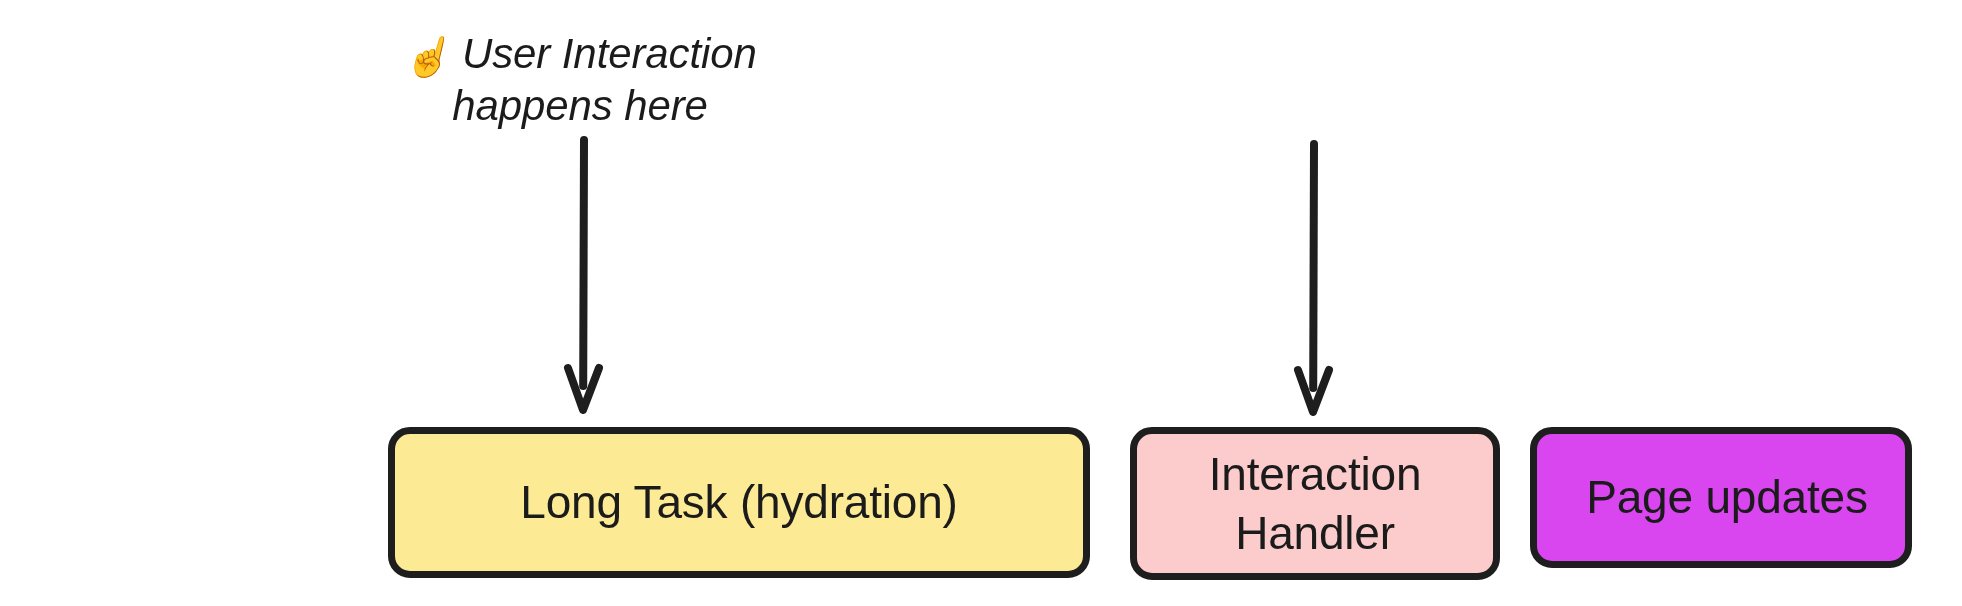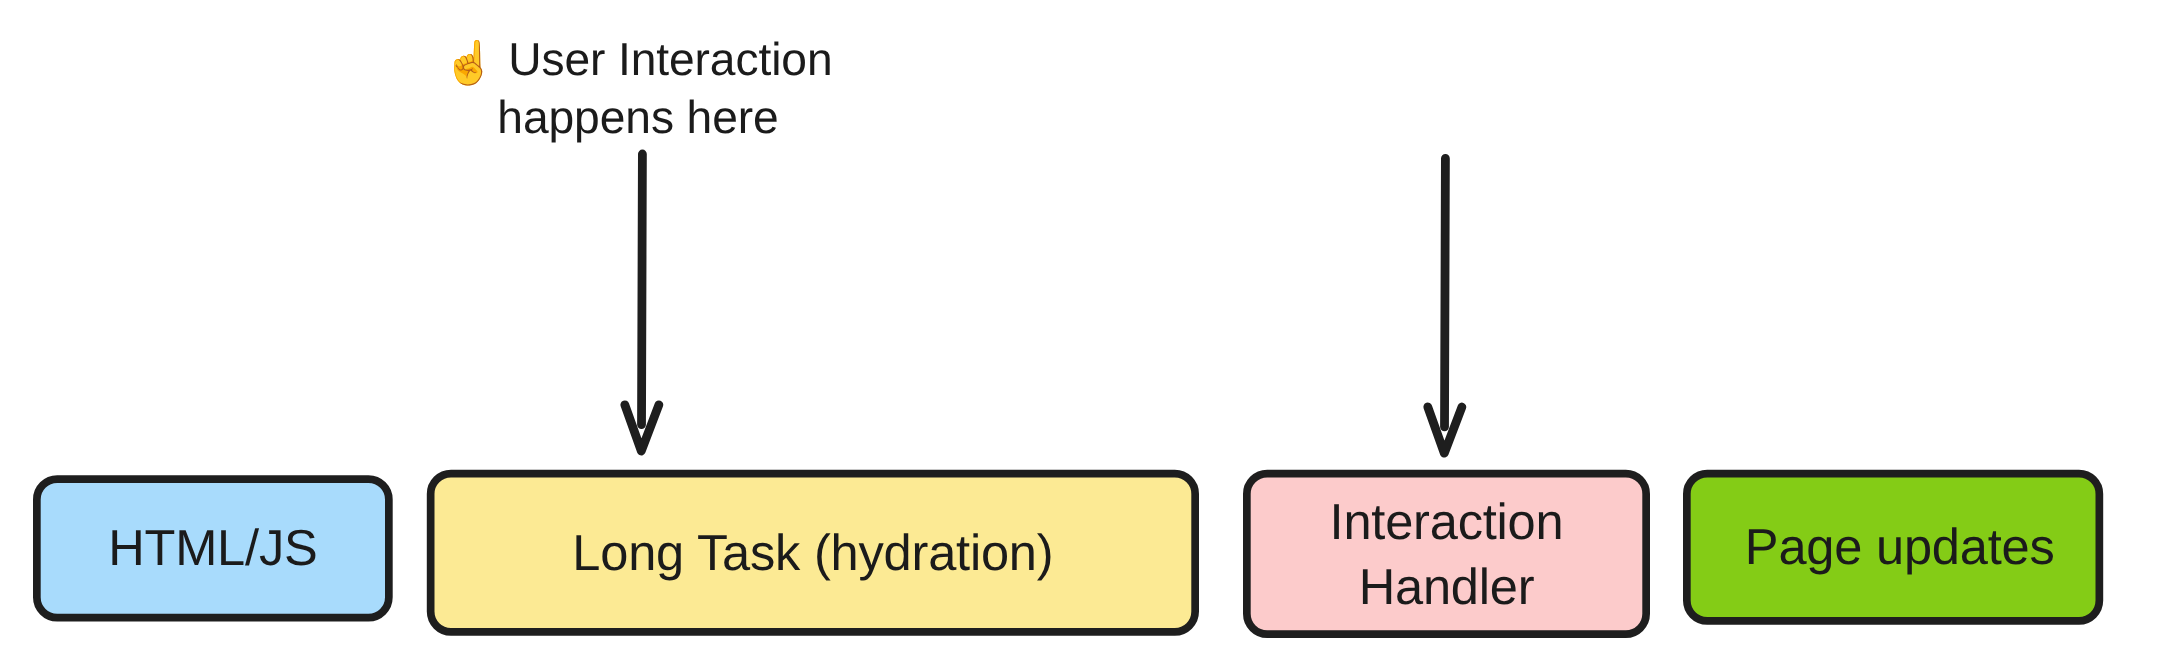--- a/index.html
+++ b/index.html
@@ -27,20 +27,21 @@
   
   .annotation {
     position: absolute;
     text-align: center;
     font-size: 42px;
     line-height: 1.22;
     color: #1b1b1b;
     font-family: "Liberation Sans", sans-serif;
     letter-spacing: -0.1px;
     white-space: pre-line;
+    font-style: italic;
   }
   #annotation-user-interaction {
     left: 300px;
     top: 28px;
     width: 560px;
   }
   #annotation-interaction-processed {
     left: 1030px;
     top: 36px;
     width: 500px;
@@ -124,30 +125,27 @@
   <svg class="arrow-svg" id="arrow-to-long-task" viewBox="0 0 130 300">
     <path d="M64 4 L63.2 250" stroke="#1e1e1e" stroke-width="8" stroke-linecap="round" fill="none"></path>
     <path d="M48 232 L63 274 L79 232" stroke="#1e1e1e" stroke-width="8" stroke-linecap="round" stroke-linejoin="round" fill="none"></path>
   </svg>
 
   <svg class="arrow-svg" id="arrow-to-interaction-handler" viewBox="0 0 130 296">
     <path d="M64 4 L63.2 248" stroke="#1e1e1e" stroke-width="8" stroke-linecap="round" fill="none"></path>
     <path d="M48 230 L63 272 L79 230" stroke="#1e1e1e" stroke-width="8" stroke-linecap="round" stroke-linejoin="round" fill="none"></path>
   </svg>
 
-  <div class="node-box" id="node-html-js" style="background:#a8dbfc;">
-    <span>HTML/JS</span>
-  </div>
 
   <div class="node-box" id="node-interaction-handler" style="background:#fccbcb;">
     <span>Interaction
 Handler</span>
   </div>
 
   <div class="node-box" id="node-long-task" style="background:#fcea94;">
     <span>Long Task (hydration)</span>
   </div>
 
-  <div class="node-box" id="node-page-updates" style="background:#84cc16;padding-left:12px;">
+  <div class="node-box" id="node-page-updates" style="background:#d946ef;padding-left:12px;">
     <span>Page updates</span>
   </div>
 
 </div>
 
 </body></html>

